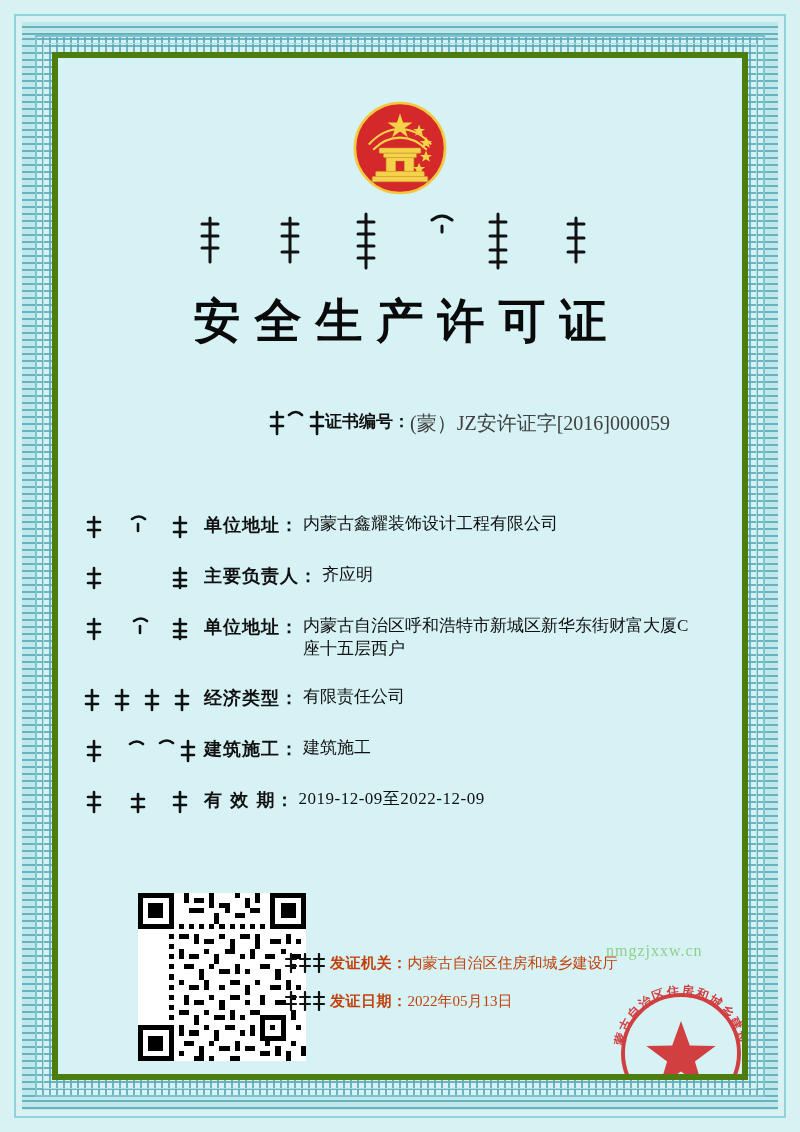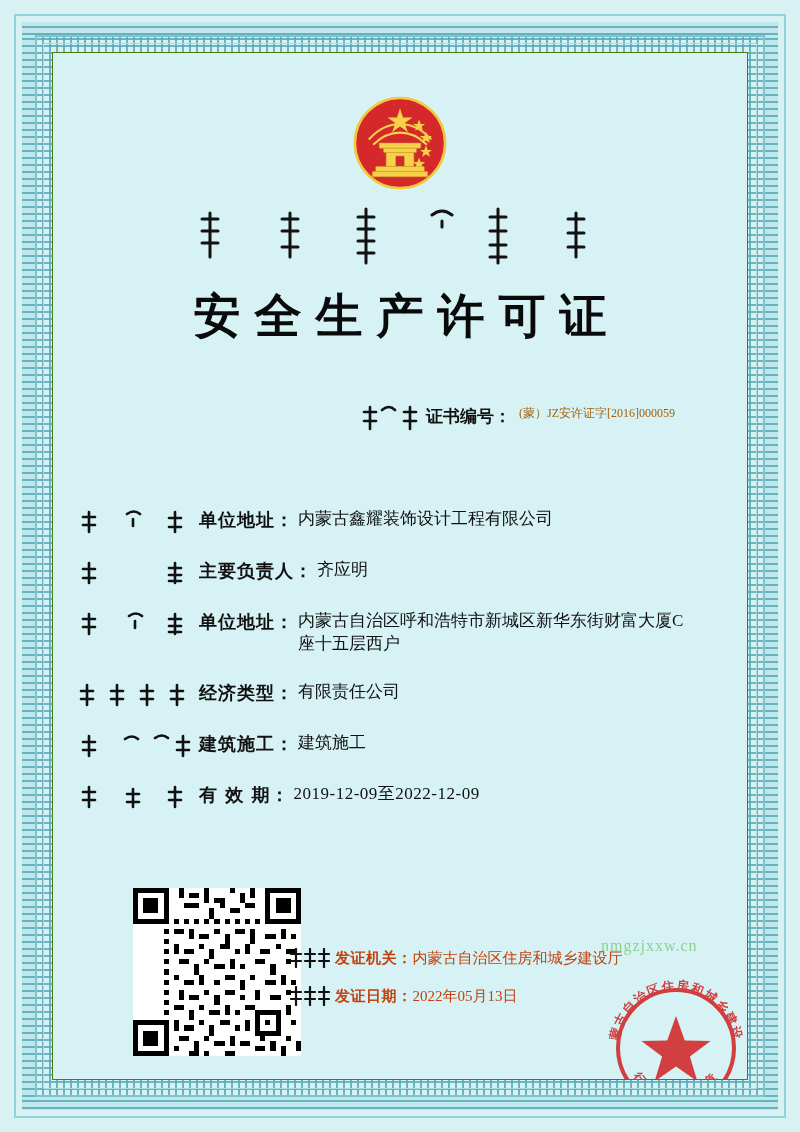--- a/index.html
+++ b/index.html
@@ -58,21 +58,21 @@
   .border-thin {
     position: absolute;
     left: 43px; top: 43px; right: 43px; bottom: 43px;
     border: 1px solid #a9dbe2;
     box-sizing: border-box;
   }
   .inner-panel {
     position: absolute;
     left: 52px; top: 52px; right: 52px; bottom: 52px;
     background: #d6f2f5;
-    border: 1px solid #4d7c0f;
+    border: 6px solid #4d7c0f;
     box-sizing: border-box;
     overflow: hidden;
   }
 
   
   .emblem {
     position: absolute;
     left: 50%;
     transform: translateX(-50%);
     top: 38px;
@@ -106,32 +106,32 @@
     text-indent: 14px;
   }
 
   
   .cert-no-row {
     position: absolute;
     top: 352px;
     right: 72px;
     display: flex;
     align-items: flex-start;
-    gap: 8px;
+    gap: 0;
   }
   .cert-no-label {
     font-size: 17px;
     font-weight: bold;
     color: #111;
     font-family: "DejaVu Serif", serif;
     white-space: nowrap;
   }
   .cert-no-value {
-    font-size: 12px;
-    color: #a16207;
+    font-size: 20px;
+    color: #404040;
     font-family: "Liberation Serif", serif;
     white-space: nowrap;
   }
 
   
   .fields {
     position: absolute;
     top: 455px;
     left: 26px;
     right: 30px;

